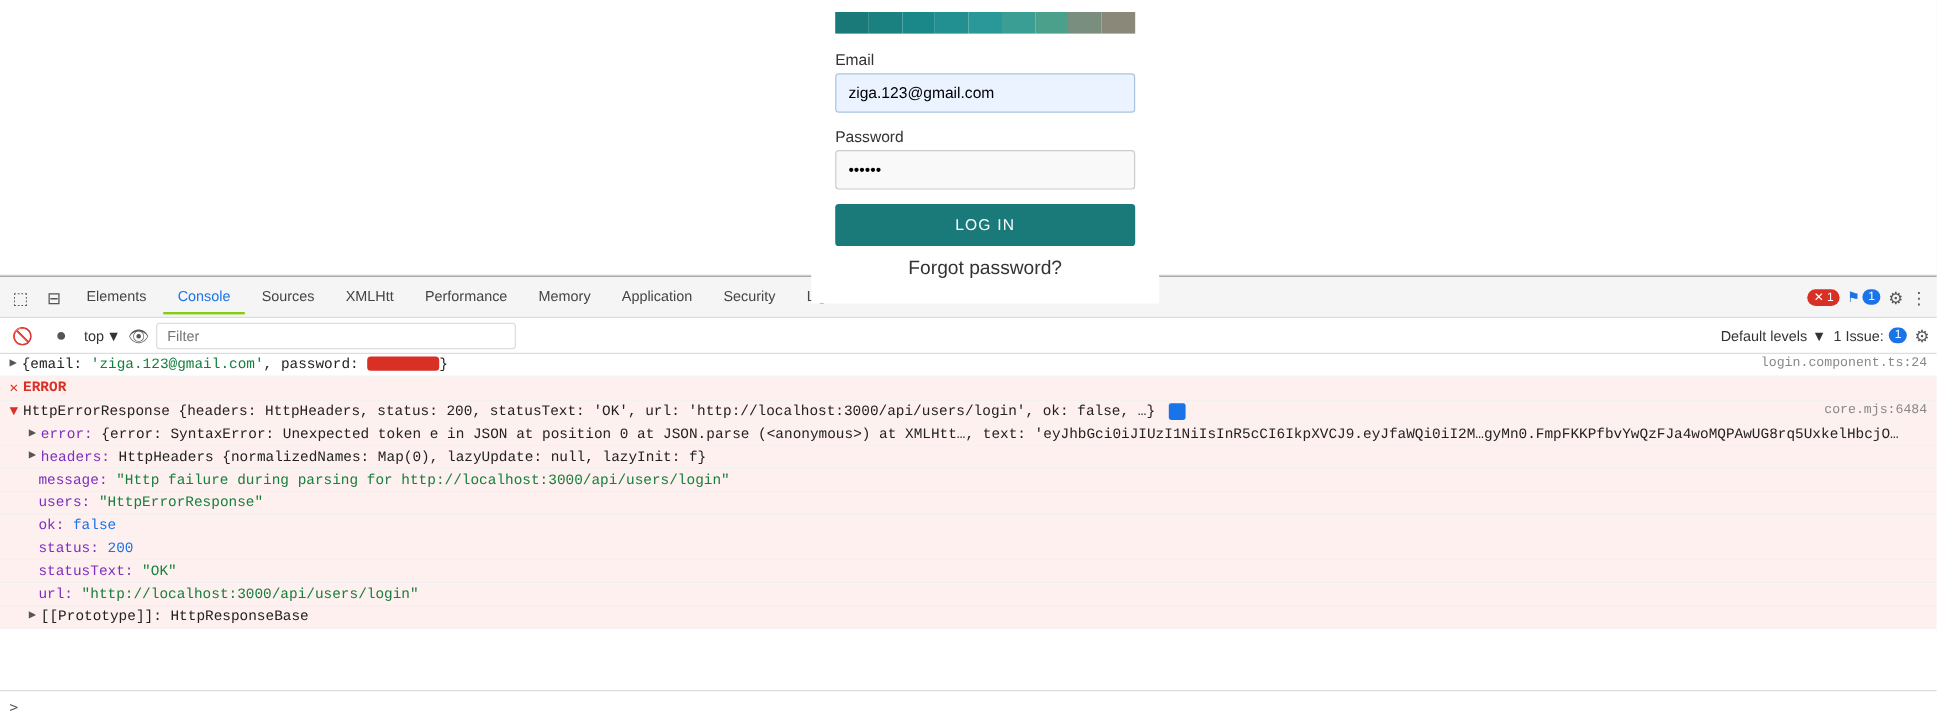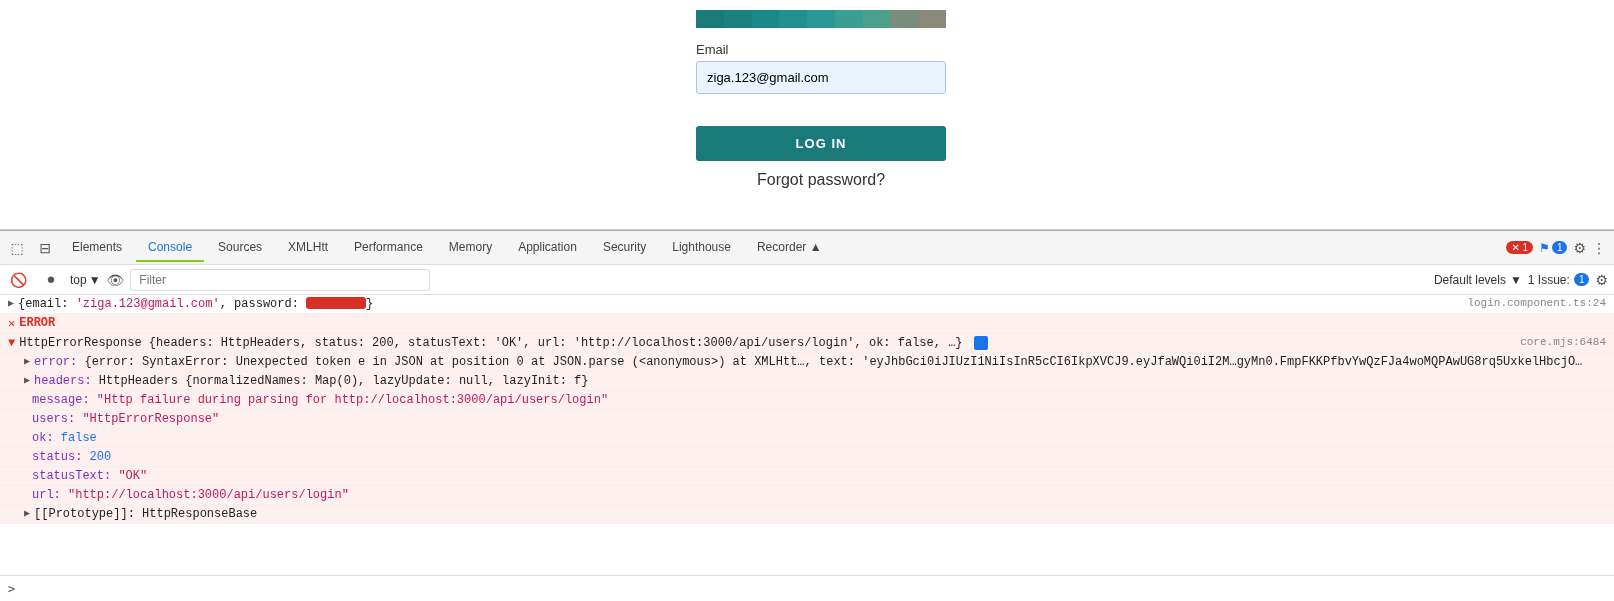--- a/index.html
+++ b/index.html
@@ -60,24 +60,24 @@
     }
 
     .login-btn {
       width: 100%;
       padding: 10px;
       background: #1a7a7a;
       color: white;
       border: none;
       border-radius: 3px;
       font-size: 13px;
-      font-weight: bold;
+      font-weight: normal;
       cursor: pointer;
       letter-spacing: 1px;
-      margin-top: 20px;
+      margin-top: 0;
     }
 
     .forgot-link {
       font-size: 16px;
       color: #333;
       text-align: center;
       display: block;
       margin-top: 10px;
     }
 
@@ -241,21 +241,21 @@
       cursor: pointer;
       font-size: 10px;
     }
 
     .error-label {
       color: #d93025;
       font-weight: bold;
     }
 
     .blue-text { color: #1a73e8; }
-    .red-text { color: #be185d; }
+    .red-text { color: #15803d; }
     .purple-text { color: #7b2fbe; }
     .dark-text { color: #222; }
 
     .error-indicator {
       color: #d93025;
       margin-right: 4px;
       font-size: 12px;
     }
 
     .console-bottom {
@@ -339,20 +339,24 @@
       <div style="background:#4aa08a"></div>
       <div style="background:#7a8e80"></div>
       <div style="background:#8a8878"></div>
     </div>
 
     <div class="form-group">
       <label class="form-label">Email</label>
       <input class="form-input email-input" type="email" value="ziga.123@gmail.com" style="">
     </div>
 
+    <div class="form-group">
+      <label class="form-label">Password</label>
+      <input class="form-input" type="password" value="••••••" style="">
+    </div>
 
     <button class="login-btn">LOG IN</button>
     <span class="forgot-link">Forgot password?</span>
   </div>
 </div>
 
 <div class="devtools">
 
   <div class="devtools-toolbar">
     <div class="devtools-icon-btn" title="Inspect Element">⬚</div>

